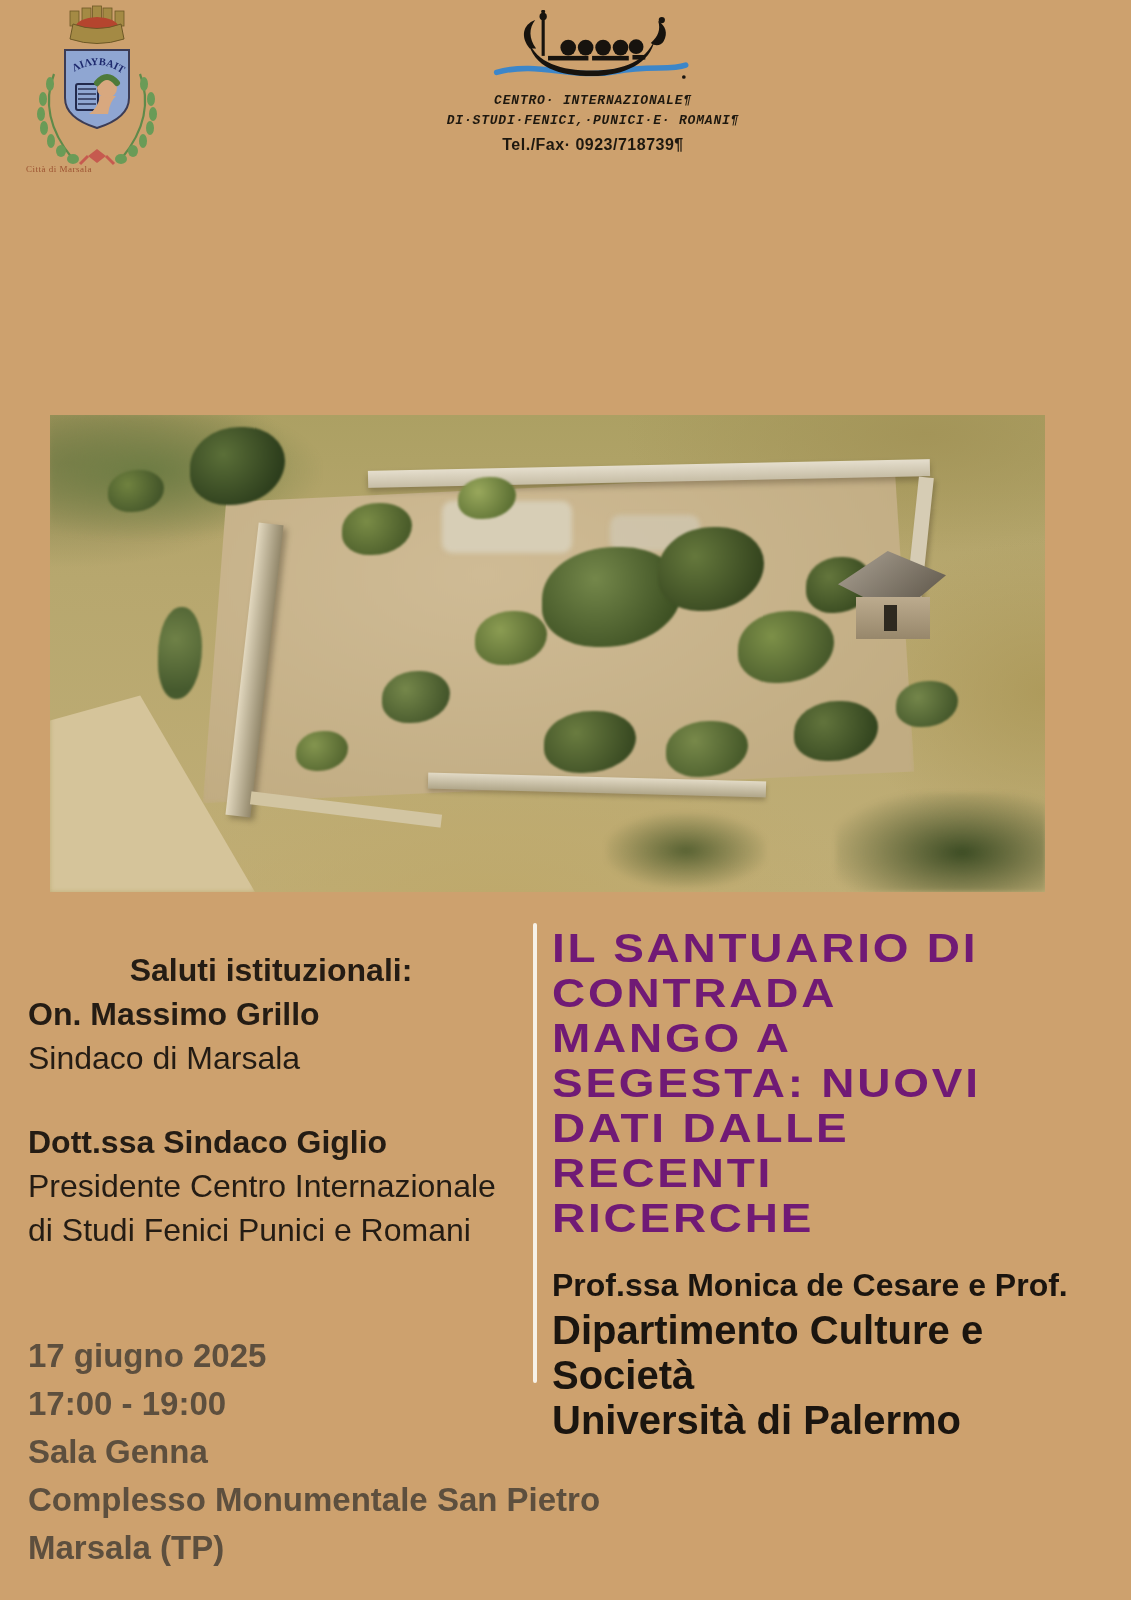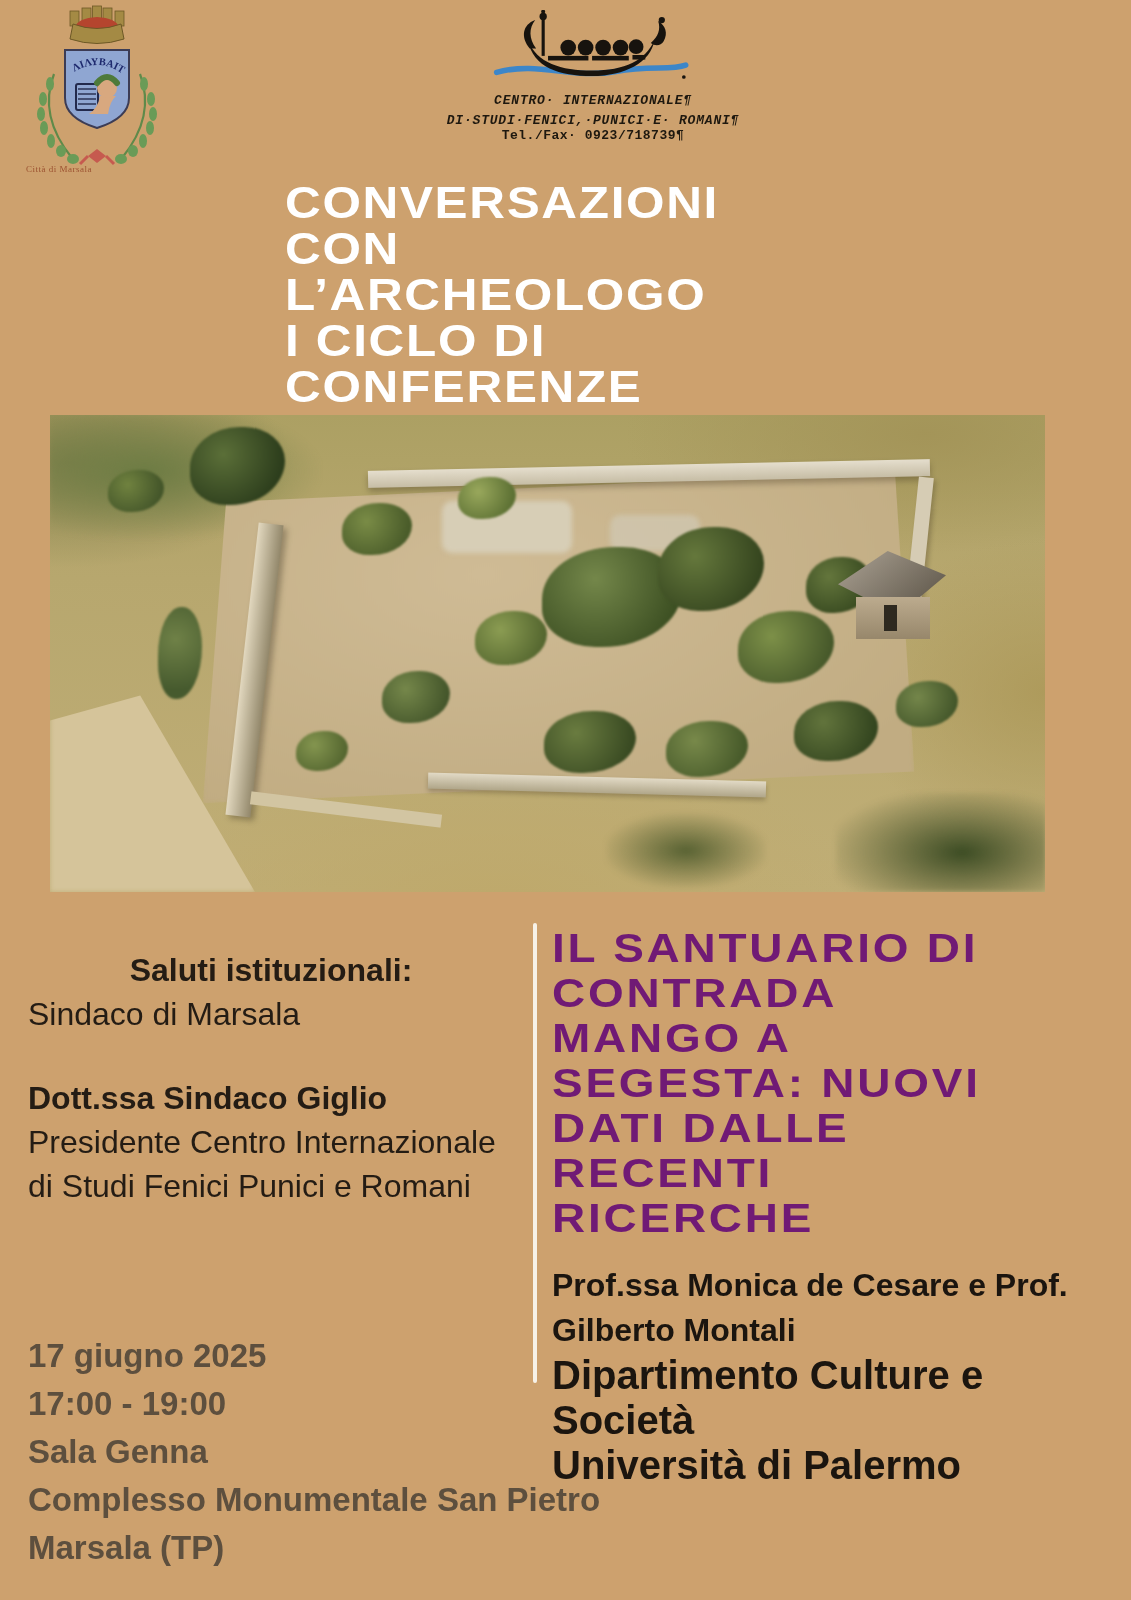--- a/index.html
+++ b/index.html
@@ -18,22 +18,22 @@
     font-size:9px; color:#9c5231; letter-spacing:.5px;
   }
 
   
   .org { left:400px; top:10px; width:386px; text-align:center; color:#1e180f; }
   .org-ship { width:214px; height:78px; margin:0 auto; display:block; }
   .org-l1, .org-l2 { font-family:Liberation Mono, monospace; font-weight:bold; font-style:italic;
                      font-size:13px; letter-spacing:.8px; margin-top:5px; }
   .org-l3 { font-family:"Liberation Serif", serif; font-weight:bold; font-size:16.5px;
             letter-spacing:.6px; margin-top:5px; }
-  .org-l4 { font-family:Liberation Mono, monospace; font-weight:bold; font-size:13px;
-            letter-spacing:.5px; margin-top:0; }
+  .org-l4 { font-family:Liberation Sans, sans-serif; font-weight:bold; font-size:16px;
+            letter-spacing:.5px; margin-top:8px; }
 
   
   .main-title { left:285px; top:180px; width:600px; color:#ffffff; }
   .main-title .t-line {
     font-size:45px; font-weight:bold; line-height:46px; letter-spacing:1.5px;
     transform:scaleX(1.10); transform-origin:left center; white-space:nowrap;
   }
 
   
   .site-photo {
@@ -149,27 +149,20 @@
         <path d="M170,36 C178,29 181,21 178,12 C186,17 189,25 184,34 C181,39 175,40 170,36 Z"></path>
         <circle cx="182" cy="11" r="3.4"></circle>
         <circle cx="206" cy="73" r="2"></circle>
       </g>
     </svg>
     <div class="org-l1">CENTRO· INTERNAZIONALE¶</div>
     <div class="org-l2">DI·STUDI·FENICI,·PUNICI·E· ROMANI¶</div>
     <div class="org-l4">Tel./Fax· 0923/718739¶</div>
   </div>
 
-  <div class="abs main-title">
-    <div class="t-line">CONVERSAZIONI</div>
-    <div class="t-line">CON</div>
-    <div class="t-line">L’ARCHEOLOGO</div>
-    <div class="t-line">I CICLO DI</div>
-    <div class="t-line">CONFERENZE</div>
-  </div>
 
   <div class="abs site-photo">
     <div class="ph soft" style="left:0;top:0;width:270px;height:125px;background:radial-gradient(ellipse at 35% 45%, #6d7c44, rgba(109,124,68,0) 72%);"></div>
     <div class="ph soft" style="left:0;top:268px;width:205px;height:209px;background:#d5c49a;clip-path:polygon(0 18%, 44% 6%, 100% 100%, 0 100%);"></div>
     <div class="ph soft" style="left:150px;top:62px;width:712px;height:320px;transform:rotate(-1deg);background:radial-gradient(ellipse at 40% 30%, #cfbb95, #c1ac82 85%);clip-path:polygon(4% 6%, 98% 0%, 100% 94%, 0% 100%);"></div>
     <div class="ph soft" style="left:392px;top:86px;width:130px;height:52px;background:rgba(216,208,186,.9);border-radius:10px;"></div>
     <div class="ph soft" style="left:560px;top:100px;width:90px;height:36px;background:rgba(208,199,176,.8);border-radius:10px;"></div>
 
     <div class="ph wall" style="left:318px;top:50px;width:562px;height:17px;transform:rotate(-1.2deg);background:linear-gradient(#e5decd,#c6bda5);box-shadow:0 4px 6px rgba(60,50,30,.35);"></div>
     <div class="ph wall" style="left:862px;top:62px;width:15px;height:132px;transform:rotate(6deg);background:#d6ccb4;box-shadow:3px 2px 5px rgba(60,50,30,.3);"></div>
@@ -197,20 +190,21 @@
     <div class="ph" style="left:788px;top:136px;width:108px;height:64px;background:linear-gradient(140deg,#9b9284 20%,#675f52 80%);clip-path:polygon(0 52%, 46% 0, 100% 38%, 56% 100%);filter:blur(.5px);"></div>
     <div class="ph" style="left:806px;top:182px;width:74px;height:42px;background:linear-gradient(#bcab8e,#97876b);filter:blur(.5px);"></div>
     <div class="ph" style="left:834px;top:190px;width:13px;height:26px;background:#2e2920;filter:blur(.4px);"></div>
 
     <div class="ph soft" style="left:786px;top:378px;width:210px;height:99px;background:radial-gradient(ellipse at 60% 60%, #3c4c24, rgba(60,76,36,0) 78%);"></div>
     <div class="ph soft" style="left:556px;top:398px;width:160px;height:75px;background:radial-gradient(ellipse at 50% 50%, rgba(70,85,40,.85), rgba(70,85,40,0) 75%);"></div>
   </div>
 
   <div class="abs left-col">
     <div class="lc-heading">Saluti istituzionali:</div>
+    <div class="lc-name">On. Massimo Grillo</div>
     <div class="lc-role">Sindaco di Marsala</div>
     <div class="lc-gap"></div>
     <div class="lc-name">Dott.ssa Sindaco Giglio</div>
     <div class="lc-role">Presidente Centro Internazionale</div>
     <div class="lc-role">di Studi Fenici Punici e Romani</div>
   </div>
 
   <div class="abs divider"></div>
 
   <div class="abs right-col">
@@ -218,21 +212,20 @@
       <div class="r-line">IL SANTUARIO DI</div>
       <div class="r-line">CONTRADA</div>
       <div class="r-line">MANGO A</div>
       <div class="r-line">SEGESTA: NUOVI</div>
       <div class="r-line">DATI DALLE</div>
       <div class="r-line">RECENTI</div>
       <div class="r-line">RICERCHE</div>
     </div>
     <div class="rc-speakers">
       <div class="rc-bold">Prof.ssa Monica de Cesare e Prof.</div>
-      <div class="rc-bold">Gilberto Montali</div>
       <div class="rc-reg">Dipartimento Culture e Società</div>
       <div class="rc-reg">Università di Palermo</div>
     </div>
   </div>
 
   <div class="abs event">
     <div class="ev-line">17 giugno 2025</div>
     <div class="ev-line">17:00 - 19:00</div>
     <div class="ev-line">Sala Genna</div>
     <div class="ev-line">Complesso Monumentale San Pietro</div>

